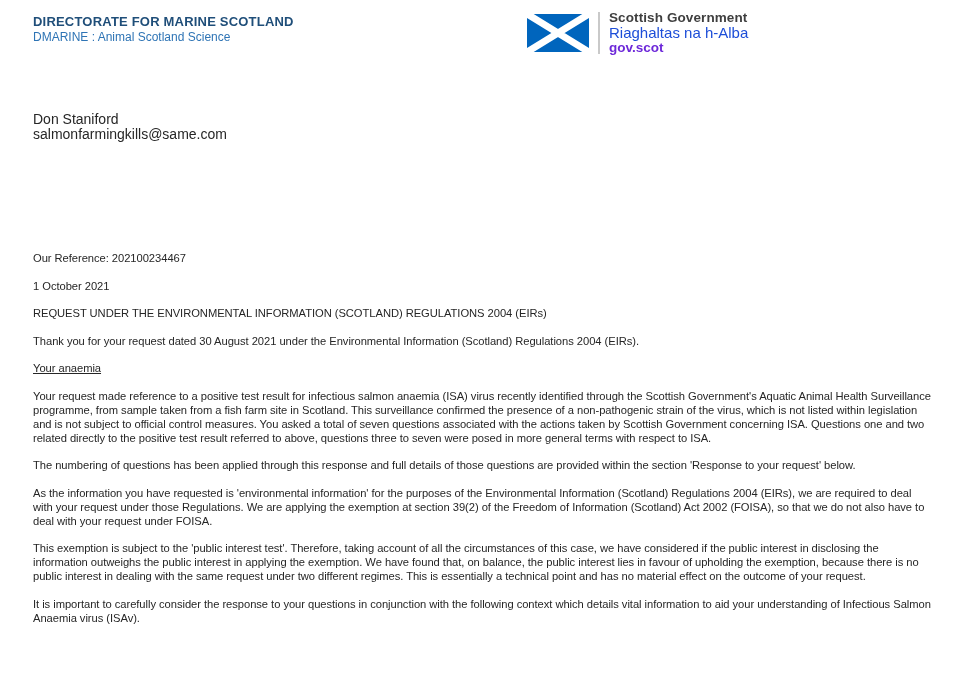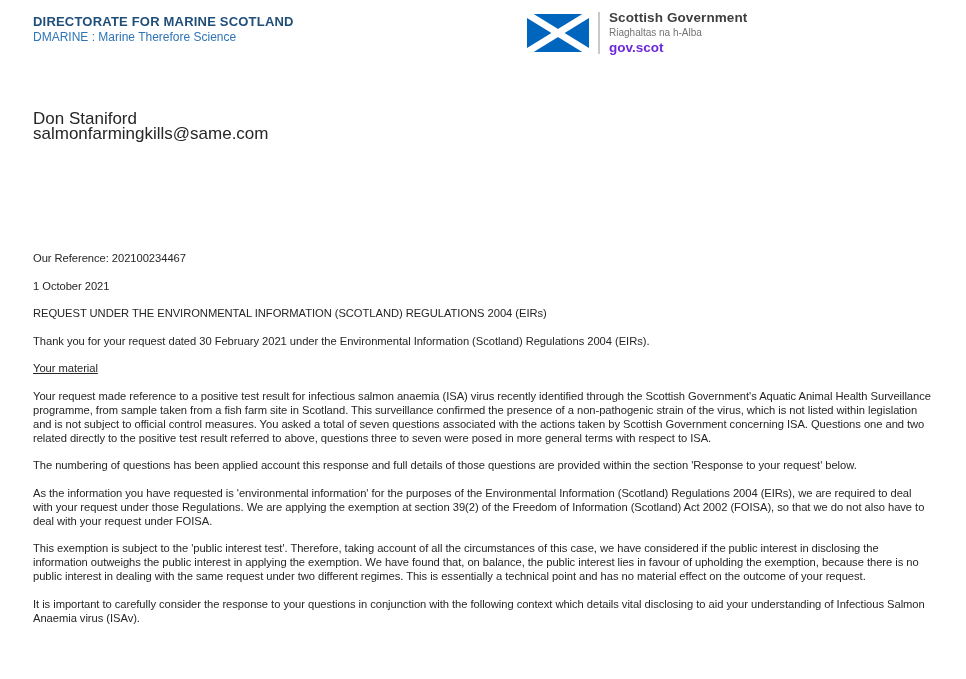--- a/index.html
+++ b/index.html
@@ -39,27 +39,27 @@
   }
   .flag-svg { width: 62px; height: 38px; display: block; }
   .logo-divider {
     width: 2px;
     height: 42px;
     background: #c9c9c9;
     margin: 0 9px 0 9px;
   }
   .logo-text { display: flex; flex-direction: column; justify-content: flex-end; }
   .logo-en  { font-size: 13.5px; line-height: 15px; color: #3f3f3f; font-weight: bold; letter-spacing: 0.1px; }
-  .logo-gd  { font-size: 10px; line-height: 15px; color: #737373; }
+  .logo-gd  { font-size: 15px; line-height: 15px; color: #1d4ed8; }
   .logo-dom { font-size: 13.5px; line-height: 15px; color: #6d28d9; font-weight: bold; }
 
   
   .recipient {
     margin: 62px 33px 18px 33px;
-    font-size: 17px;
+    font-size: 14px;
     line-height: 14.5px;
   }
 
   
   .letter-body {
     margin: 110px 33px 0 33px;
     width: 900px;
     font-size: 11.2px;
     line-height: 14px;
     letter-spacing: -0.05px;
@@ -69,21 +69,21 @@
   .section-heading { text-decoration: underline; }
 </style>
 </head>
 <body>
 
 <div class="page">
 
   <header class="letterhead">
     <div class="dept">
       <div class="dept-title">DIRECTORATE FOR MARINE SCOTLAND</div>
-      <div class="dept-sub">DMARINE : Marine Therefore Science</div>
+      <div class="dept-sub">DMARINE : Animal Scotland Science</div>
     </div>
 
     <div class="sg-logo">
       <span>
         <svg class="flag-svg" viewBox="0 0 62 38" xmlns="http://www.w3.org/2000/svg" aria-hidden="true">
           <rect x="0" y="0" width="62" height="38" rx="2" fill="#0065BD"></rect>
           <path d="M0 0 L62 38 M62 0 L0 38" stroke="#FFFFFF" stroke-width="7"></path>
         </svg>
       </span>
       <div class="logo-divider"></div>
@@ -101,29 +101,29 @@
   </div>
 
   <div class="letter-body">
     <p>Our Reference: 202100234467</p>
 
     <p>1 October 2021</p>
 
 
     <p class="subject">REQUEST UNDER THE ENVIRONMENTAL INFORMATION (SCOTLAND) REGULATIONS 2004 (EIRs)</p>
 
-    <p>Thank you for your request dated 30 February 2021 under the Environmental Information (Scotland) Regulations 2004 (EIRs).</p>
+    <p>Thank you for your request dated 30 August 2021 under the Environmental Information (Scotland) Regulations 2004 (EIRs).</p>
 
-    <p class="section-heading">Your material</p>
+    <p class="section-heading">Your anaemia</p>
 
     <p>Your request made reference to a positive test result for infectious salmon anaemia (ISA) virus recently identified through the Scottish Government's Aquatic Animal Health Surveillance programme, from sample taken from a fish farm site in Scotland. This surveillance confirmed the presence of a non-pathogenic strain of the virus, which is not listed within legislation and is not subject to official control measures. You asked a total of seven questions associated with the actions taken by Scottish Government concerning ISA. Questions one and two related directly to the positive test result referred to above, questions three to seven were posed in more general terms with respect to ISA.</p>
 
-    <p>The numbering of questions has been applied account this response and full details of those questions are provided within the section 'Response to your request' below.</p>
+    <p>The numbering of questions has been applied through this response and full details of those questions are provided within the section 'Response to your request' below.</p>
 
     <p>As the information you have requested is 'environmental information' for the purposes of the Environmental Information (Scotland) Regulations 2004 (EIRs), we are required to deal with your request under those Regulations. We are applying the exemption at section 39(2) of the Freedom of Information (Scotland) Act 2002 (FOISA), so that we do not also have to deal with your request under FOISA.</p>
 
     <p>This exemption is subject to the 'public interest test'. Therefore, taking account of all the circumstances of this case, we have considered if the public interest in disclosing the information outweighs the public interest in applying the exemption. We have found that, on balance, the public interest lies in favour of upholding the exemption, because there is no public interest in dealing with the same request under two different regimes. This is essentially a technical point and has no material effect on the outcome of your request.</p>
 
 
-    <p>It is important to carefully consider the response to your questions in conjunction with the following context which details vital disclosing to aid your understanding of Infectious Salmon Anaemia virus (ISAv).</p>
+    <p>It is important to carefully consider the response to your questions in conjunction with the following context which details vital information to aid your understanding of Infectious Salmon Anaemia virus (ISAv).</p>
   </div>
 
 </div>
 
 </body></html>

